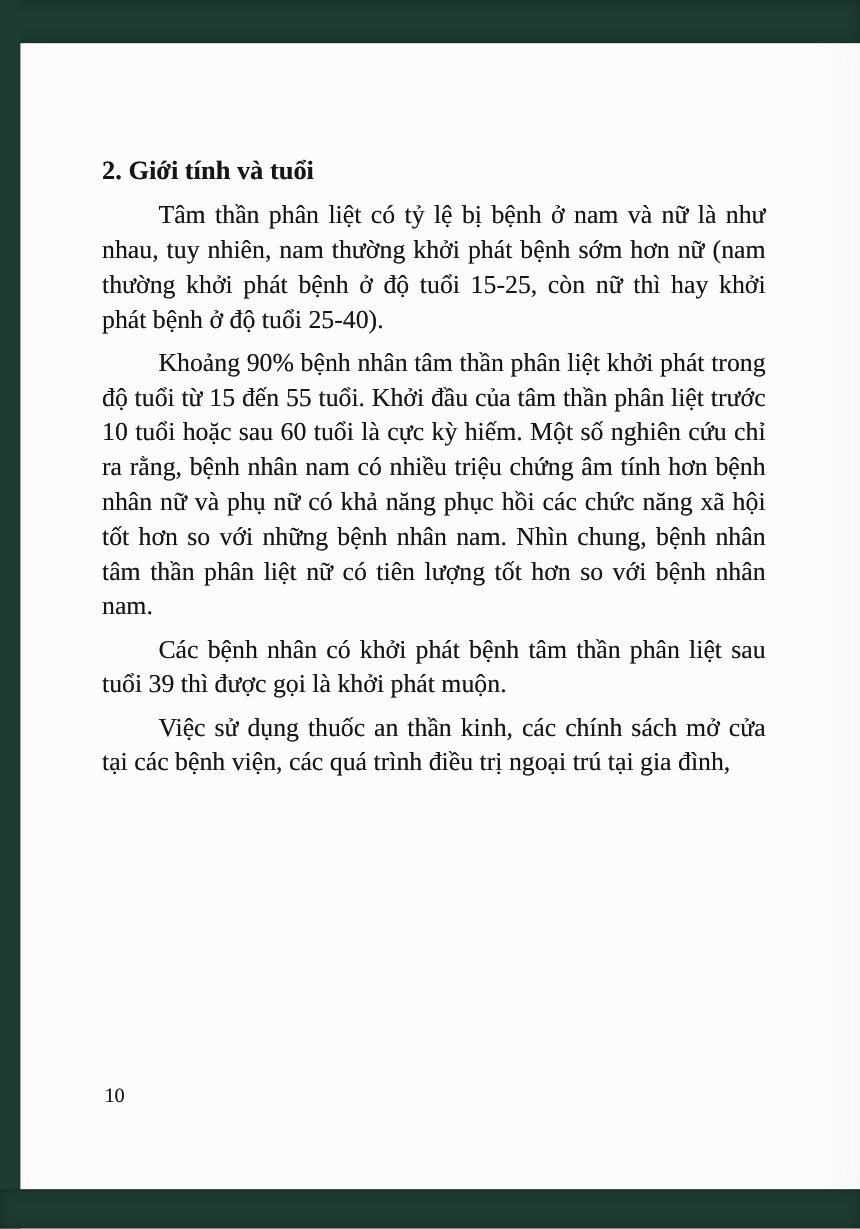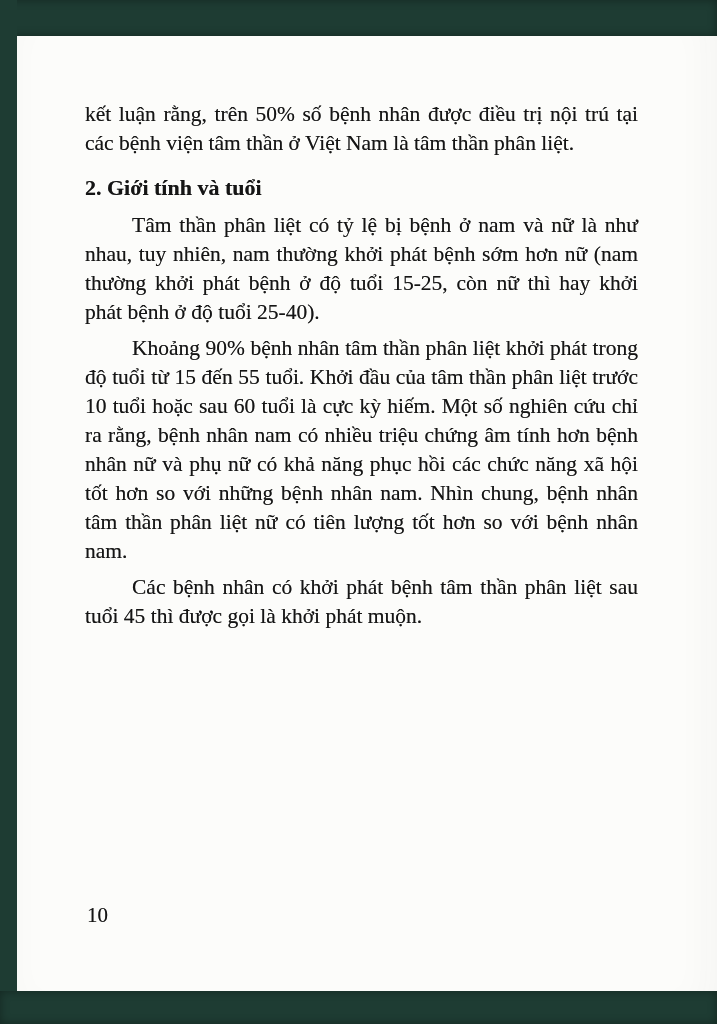--- a/index.html
+++ b/index.html
@@ -43,55 +43,55 @@
   .para {
     margin: 0 0 7px 0;
   }
   .para.indent {
     text-indent: 47px;
   }
   .heading {
     font-size: 22px;
     line-height: 29px;
     font-weight: 700;
-    margin: 15px 0 9px 0;
+    margin: 27px 0 9px 0;
     text-align: left;
   }
   .page-number {
     position: absolute;
     left: 87px;
     top: 903px;
     color: var(--ink, #151515);
     font-family: "Liberation Serif", "DejaVu Serif", serif;
-    font-size: 21px;
+    font-size: 17px;
     font-weight: 400;
     text-shadow: 0 0 0.4px rgba(20,20,20,0.55);
   }
 </style>
 </head>
 <body>
 
 <div class="scan">
 
   <div class="band band-top"></div>
   <div class="band band-left"></div>
   <div class="band band-bottom"></div>
 
   <div class="text-col">
 
-    <p class="para">kết luận rằng, trên 50% số bệnh nhân được điều trị nội trú tại các bệnh viện tâm thần ở Việt Nam là tâm thần phân liệt.</p>
 
     <h2 class="heading">2. Giới tính và tuổi</h2>
 
     <p class="para indent">Tâm thần phân liệt có tỷ lệ bị bệnh ở nam và nữ là như nhau, tuy nhiên, nam thường khởi phát bệnh sớm hơn nữ (nam thường khởi phát bệnh ở độ tuổi 15-25, còn nữ thì hay khởi phát bệnh ở độ tuổi 25-40).</p>
 
 
     <p class="para indent">Khoảng 90% bệnh nhân tâm thần phân liệt khởi phát trong độ tuổi từ 15 đến 55 tuổi. Khởi đầu của tâm thần phân liệt trước 10 tuổi hoặc sau 60 tuổi là cực kỳ hiếm. Một số nghiên cứu chỉ ra rằng, bệnh nhân nam có nhiều triệu chứng âm tính hơn bệnh nhân nữ và phụ nữ có khả năng phục hồi các chức năng xã hội tốt hơn so với những bệnh nhân nam. Nhìn chung, bệnh nhân tâm thần phân liệt nữ có tiên lượng tốt hơn so với bệnh nhân nam.</p>
 
-    <p class="para indent">Các bệnh nhân có khởi phát bệnh tâm thần phân liệt sau tuổi 45 thì được gọi là khởi phát muộn.</p>
+    <p class="para indent">Các bệnh nhân có khởi phát bệnh tâm thần phân liệt sau tuổi 39 thì được gọi là khởi phát muộn.</p>
 
 
+    <p class="para indent">Việc sử dụng thuốc an thần kinh, các chính sách mở cửa tại các bệnh viện, các quá trình điều trị ngoại trú tại gia đình,</p>
 
   </div>
 
   <div class="page-number">10</div>
 
 </div>
 
 </body></html>

